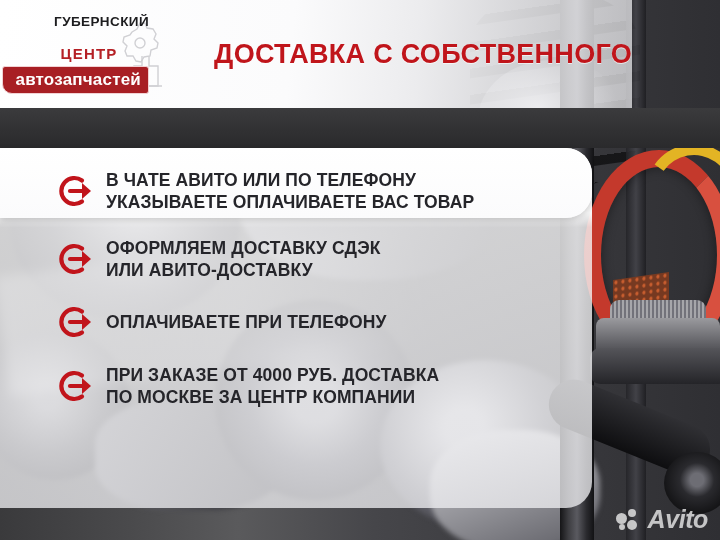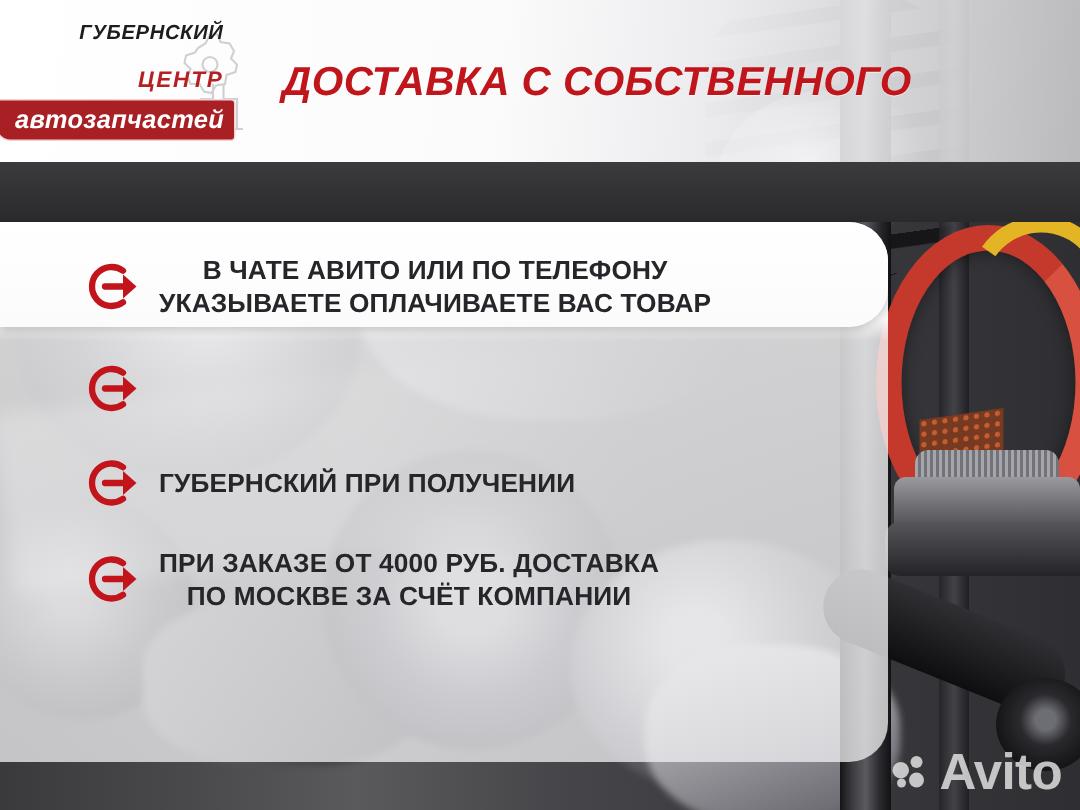--- a/index.html
+++ b/index.html
@@ -121,53 +121,53 @@
          background: linear-gradient(160deg,#d2d2d6,#5b5b62); border-radius: 45%; }
   .sheen {
     position: absolute; left: 0; top: 240px; width: 600px; height: 120px;
     background: linear-gradient(88deg, rgba(255,255,255,.30), rgba(255,255,255,0) 70%);
     transform: rotate(-7deg);
     filter: blur(6px);
   }
 
   
   .header {
-    position: absolute; left: 0; top: 0; width: 720px; height: 108px;
+    position: absolute; left: 0; top: 0; width: 632px; height: 108px;
     background: linear-gradient(95deg, #ffffff 0%, #fbfbfc 46%, rgba(250,250,252,.92) 66%, rgba(240,240,243,.72) 100%);
-    display: flex; align-items: center; font-style: italic;
+    display: flex; align-items: center;
   }
   .logo {
     position: relative;
     width: 178px; height: 108px; flex: 0 0 178px;
     display: flex; align-items: center; justify-content: center;
   }
   .logo-text { width: 120px; text-align: right; position: relative; z-index: 2; }
   .logo-l1 {
     font-size: 13.5px; font-weight: 700; letter-spacing: .4px;
     color: #1d1d1f; line-height: 1.15;
   }
   .logo-l2 {
     font-size: 15px; font-weight: 700; letter-spacing: 1.2px;
-    color: #b52025; line-height: 1.2; margin-top: 16px;
+    color: #b52025; line-height: 1.2; margin-top: 16px; text-align: center;
   }
   .logo-banner {
     margin-top: 3px; margin-left: -32px;
     background: #a81f24;
     color: #fff; font-size: 17px; font-weight: 700; letter-spacing: .2px;
     padding: 3px 7px 3px 12px;
     border-radius: 3px 3px 3px 10px;
     display: inline-block;
     border: 1px solid #f2d2d4;
   }
   .logo-mark {
     position: absolute; right: 8px; top: 18px; width: 58px; height: 74px;
     z-index: 1; opacity: .85;
   }
   .title {
-    flex: 1; padding-left: 10px; padding-right: 12px;
+    flex: 1; padding-left: 10px; padding-right: 0; text-align: right;
   }
   .title-line {
     color: #c0151b;
     font-weight: 700;
     font-size: 27px;
     line-height: 1.12;
     letter-spacing: .3px;
     text-shadow: 0 1px 0 rgba(255,255,255,.6);
   }
 
@@ -196,21 +196,20 @@
   }
 
   .items {
     position: absolute; left: 0; top: 148px; width: 592px; height: 360px;
     padding: 13px 0 0 0;
   }
   .item {
     display: flex; align-items: center;
     padding: 0 14px 0 58px;
     position: relative;
-    text-align: center;
   }
   .item-1 { height: 60px; }
   .item-2 { height: 72px; margin-top: 2px; }
   .item-3 { height: 54px; }
   .item-4 { height: 74px; }
   .item-5 { height: 74px; }
 
   .ico {
     position: absolute; left: 56px; top: 50%;
     width: 38px; height: 36px; transform: translateY(-50%);
@@ -234,22 +233,23 @@
   .avito-dots { position: relative; width: 26px; height: 22px; }
   .avito-dots i {
     position: absolute; display: block; border-radius: 50%;
     background: #efefef;
   }
   .avito-dots i:nth-child(1){ left:0;  top:4px;  width:11px; height:11px; }
   .avito-dots i:nth-child(2){ left:12px;top:0;   width:8px;  height:8px;  }
   .avito-dots i:nth-child(3){ left:11px;top:11px;width:10px; height:10px; }
   .avito-dots i:nth-child(4){ left:3px; top:15px;width:6px;  height:6px;  }
   .avito-word {
-    color: #efefef; font-size: 34px; font-weight: 700; letter-spacing: -.4px;
+    color: #efefef; font-size: 25px; font-weight: 700; letter-spacing: -.4px;
     line-height: 1;
+    font-style: italic;
   }
 </style>
 </head>
 <body>
 
 <div id="stage">
 
   <div class="bg">
     <div class="bg-base"></div>
     <div class="blurpart bp5"></div>
@@ -317,44 +317,46 @@
       </div>
     </div>
 
     <div class="item item-2">
       <svg class="ico" viewBox="0 0 38 36">
         <path d="M26 7.5 A13 13 0 1 0 26 28.5" fill="none" stroke="#c1141b" stroke-width="4.2" stroke-linecap="round"></path>
         <path d="M14 18 H29" fill="none" stroke="#c1141b" stroke-width="4.2" stroke-linecap="round"></path>
         <path d="M26 10 L35 18 L26 26 Z" fill="#c1141b"></path>
       </svg>
       <div class="item-txt">
+        <span class="l">ОФОРМЛЯЕМ ДОСТАВКУ СДЭК</span>
+        <span class="l">ИЛИ АВИТО-ДОСТАВКУ</span>
       </div>
     </div>
 
     <div class="item item-3">
       <svg class="ico" viewBox="0 0 38 36">
         <path d="M26 7.5 A13 13 0 1 0 26 28.5" fill="none" stroke="#c1141b" stroke-width="4.2" stroke-linecap="round"></path>
         <path d="M14 18 H29" fill="none" stroke="#c1141b" stroke-width="4.2" stroke-linecap="round"></path>
         <path d="M26 10 L35 18 L26 26 Z" fill="#c1141b"></path>
       </svg>
       <div class="item-txt">
-        <span class="l">ГУБЕРНСКИЙ ПРИ ПОЛУЧЕНИИ</span>
+        <span class="l">ОПЛАЧИВАЕТЕ ПРИ ТЕЛЕФОНУ</span>
       </div>
     </div>
 
 
     <div class="item item-5">
       <svg class="ico" viewBox="0 0 38 36">
         <path d="M26 7.5 A13 13 0 1 0 26 28.5" fill="none" stroke="#c1141b" stroke-width="4.2" stroke-linecap="round"></path>
         <path d="M14 18 H29" fill="none" stroke="#c1141b" stroke-width="4.2" stroke-linecap="round"></path>
         <path d="M26 10 L35 18 L26 26 Z" fill="#c1141b"></path>
       </svg>
       <div class="item-txt">
         <span class="l">ПРИ ЗАКАЗЕ ОТ 4000 РУБ. ДОСТАВКА</span>
-        <span class="l">ПО МОСКВЕ ЗА СЧЁТ КОМПАНИИ</span>
+        <span class="l">ПО МОСКВЕ ЗА ЦЕНТР КОМПАНИИ</span>
       </div>
     </div>
 
   </div>
 
   <div class="avito">
     <span class="avito-dots">
       <i></i>
         <i></i>
         <i></i>

